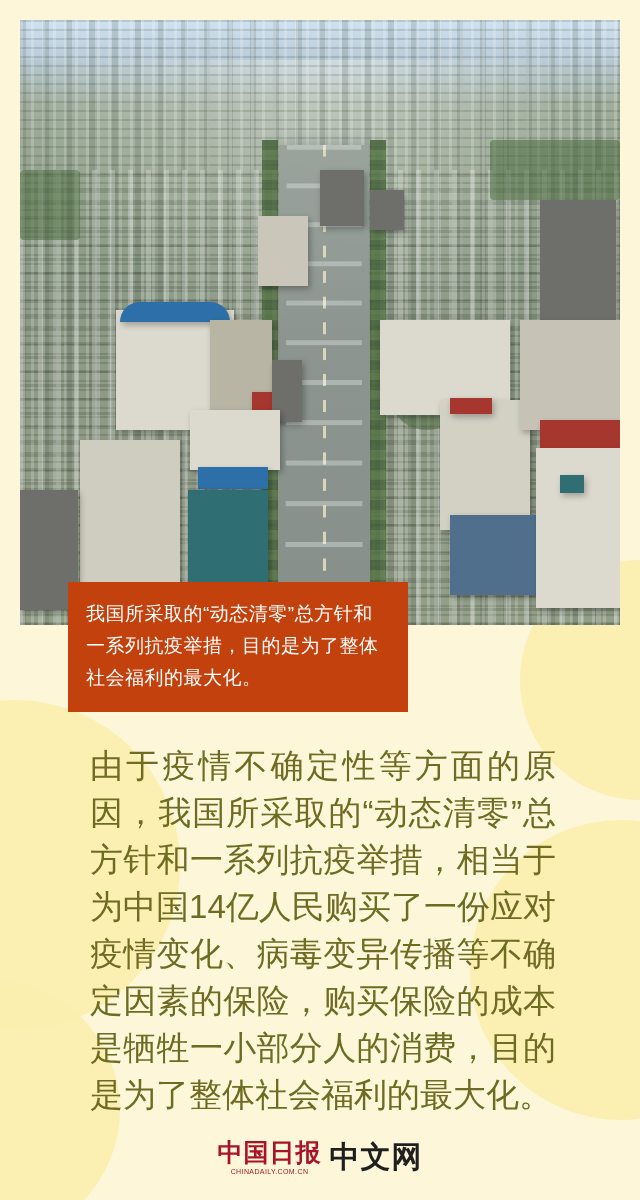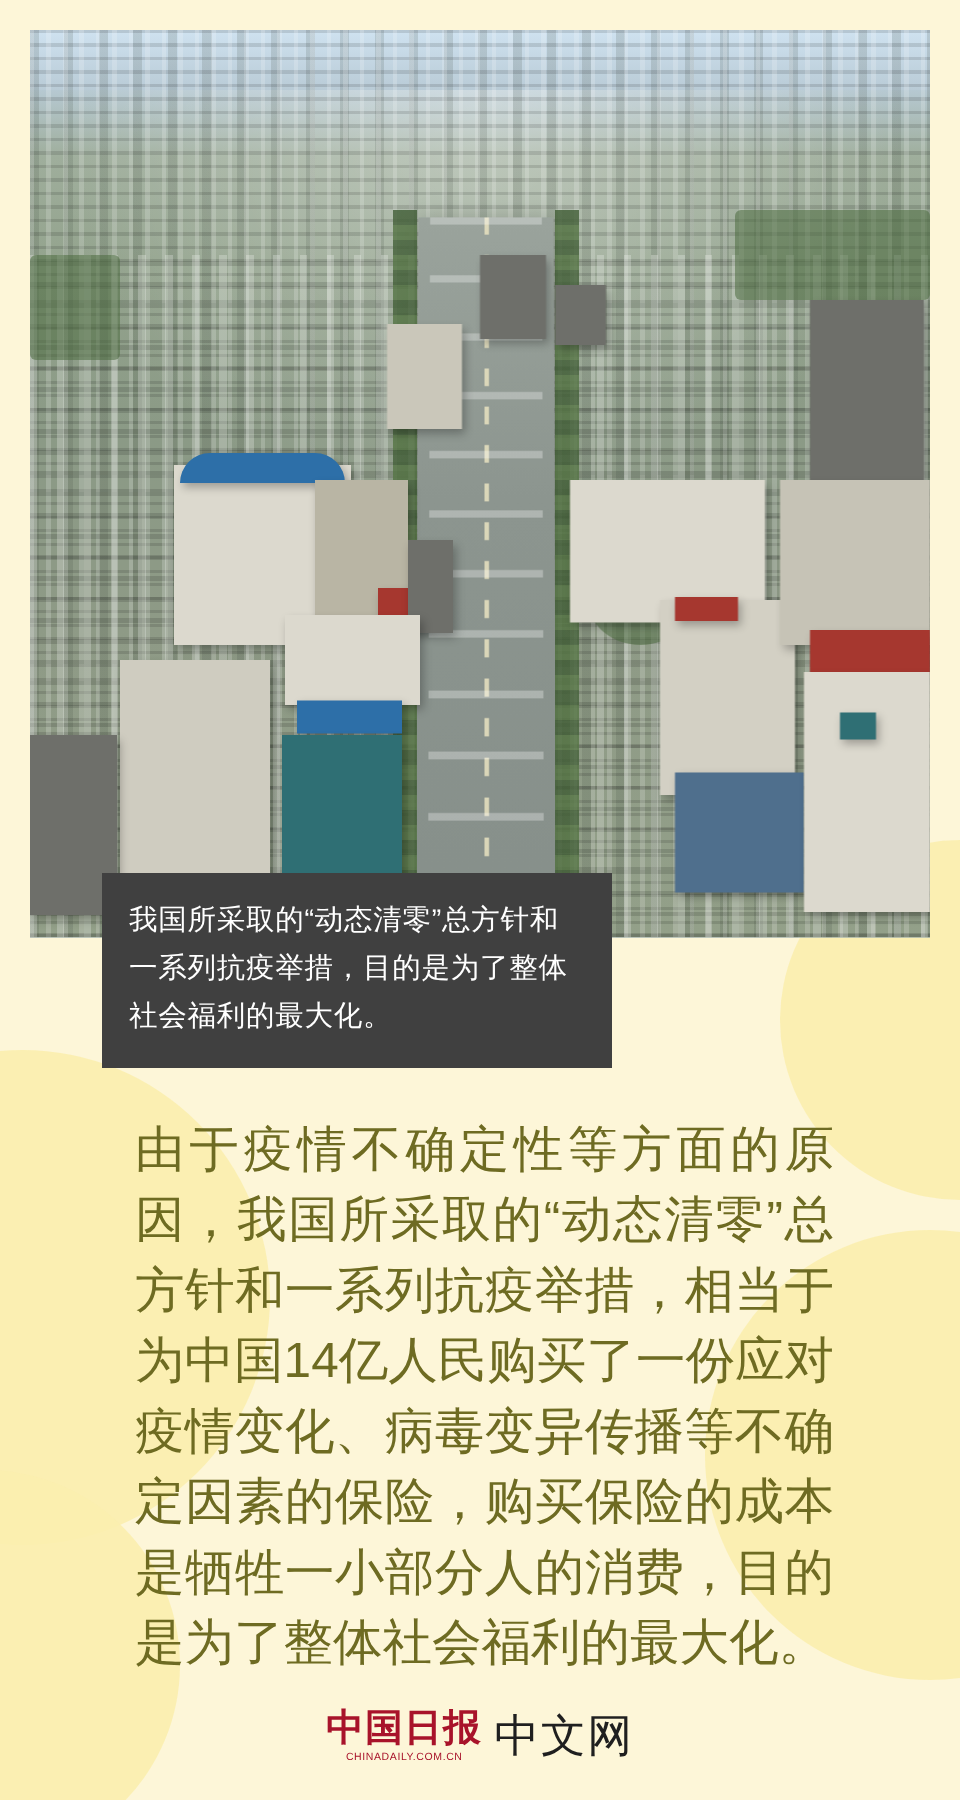--- a/index.html
+++ b/index.html
@@ -120,21 +120,21 @@
   .bld.white{ background: #dcd9ce; }
   .bld.roofblue { background: #2d6fa8; }
 
   
   .caption-card {
     position: absolute;
     left: 68px;
     top: 582px;
     width: 340px;
     padding: 16px 18px 18px 18px;
-    background: #404040;
+    background: #c2410c;
     color: #ffffff;
     box-sizing: border-box;
   }
   .caption-card p {
     margin: 0;
     font-size: 19px;
     line-height: 32px;
     letter-spacing: .5px;
   }
 
@@ -177,21 +177,21 @@
   }
   .logo-cn .small {
     margin-top: 3px;
     font-size: 7px;
     color: #a8132a;
     letter-spacing: .4px;
     font-family: "Liberation Sans", sans-serif;
   }
   .logo-zw {
     font-size: 30px;
-    font-weight: normal;
+    font-weight: bold;
     color: #1f1f1f;
     letter-spacing: 1px;
   }
 </style>
 </head>
 <body>
 
 <div class="poster">
 
   <div class="bg-blob b1"></div>

